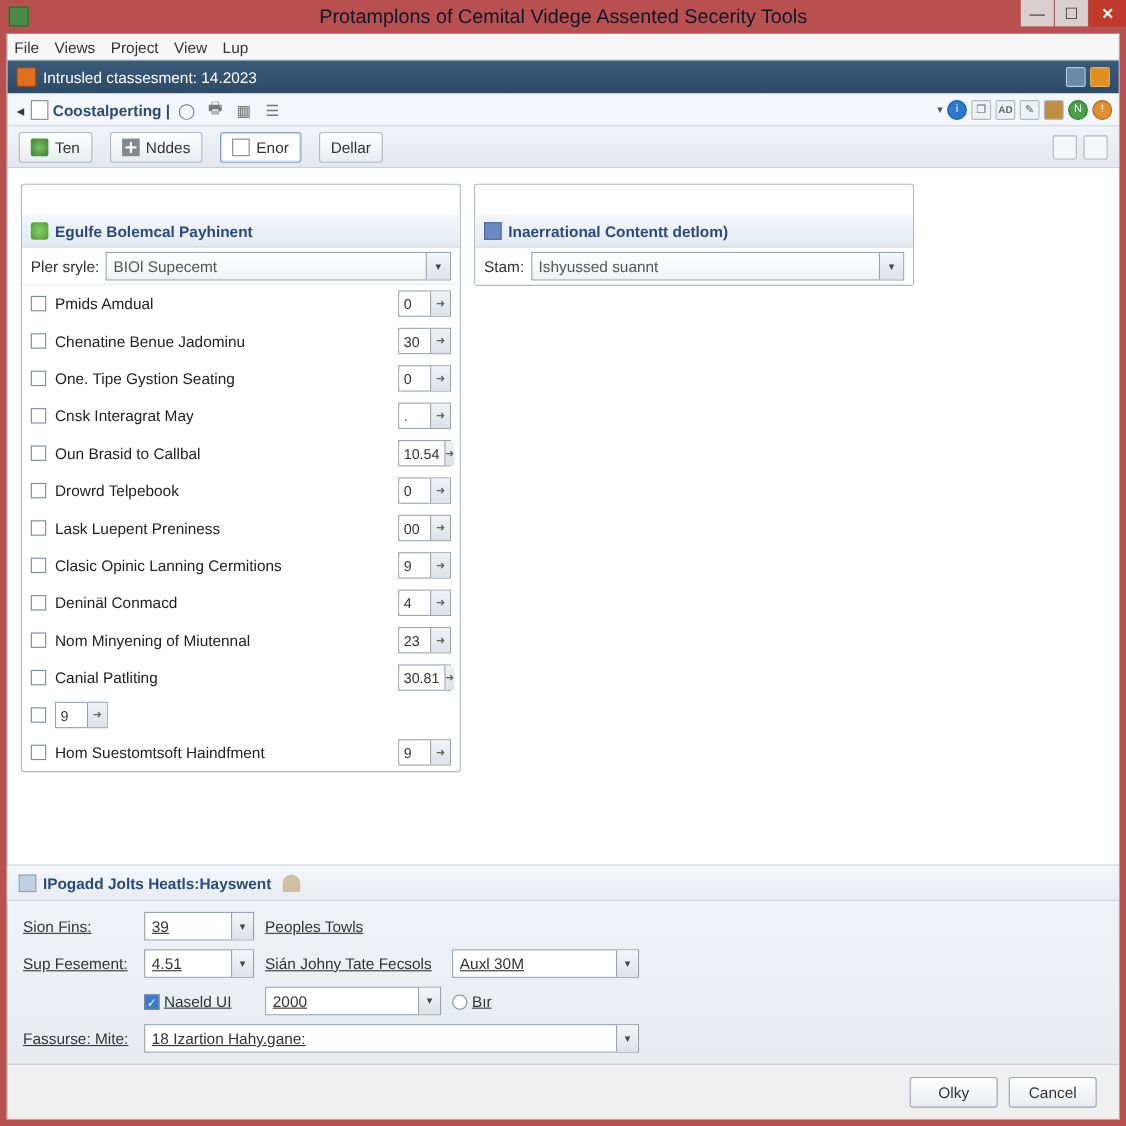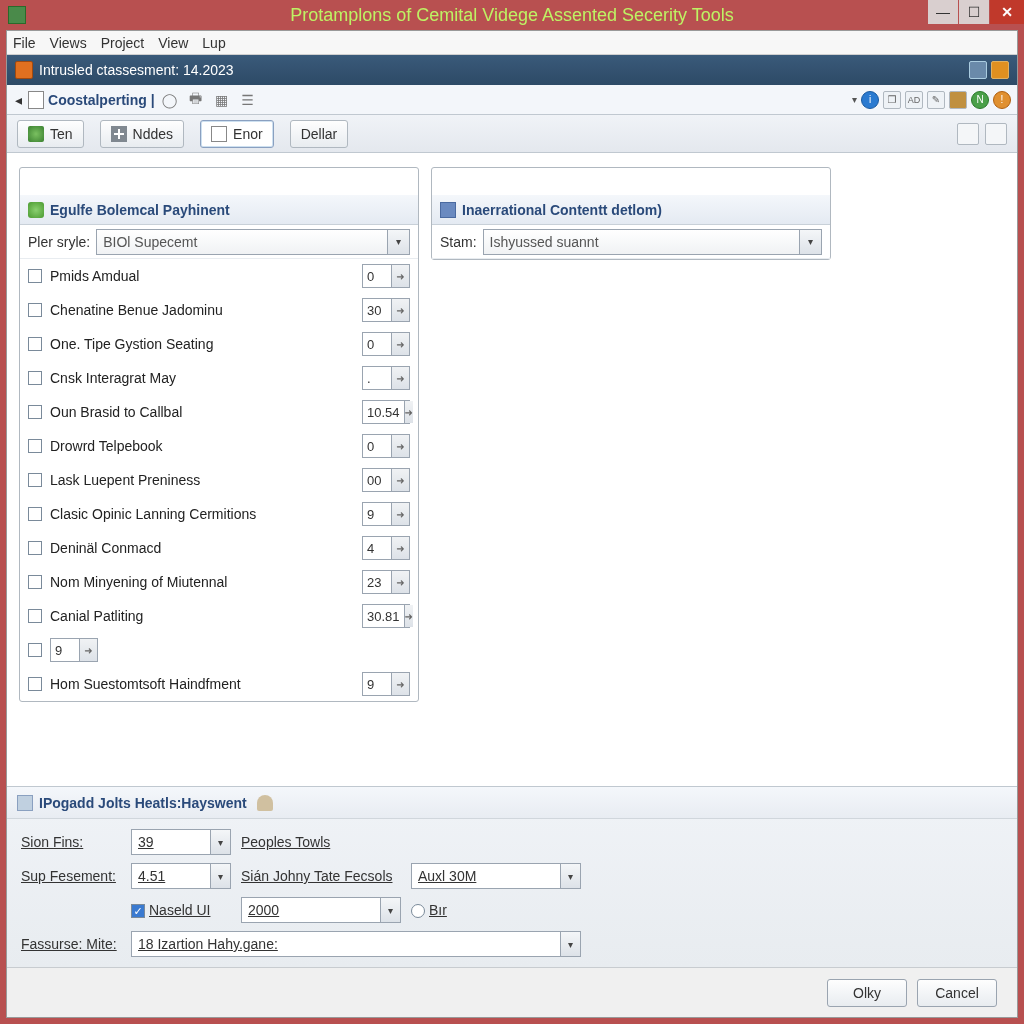--- a/index.html
+++ b/index.html
@@ -2,21 +2,21 @@
 <html><head>
 <meta charset="utf-8">
 <style>
 * { box-sizing: border-box; margin: 0; padding: 0; font-family: "Segoe UI", Tahoma, sans-serif; }
 html, body { width: 1024px; height: 1024px; overflow: hidden; }
 body { background: #b85050; display: flex; flex-direction: column; }
 
 
 .titlebar { height: 30px; background: #b85050; display: flex; align-items: center; position: relative; }
 .titlebar .appicon { width: 18px; height: 18px; margin: 0 8px; background: #4a8a4a; border: 1px solid #2a6a2a; }
-.titlebar .title { position: absolute; left: 0; right: 0; text-align: center; color: #bef264; font-size: 18px; pointer-events: none; }
+.titlebar .title { position: absolute; left: 0; right: 0; text-align: center; color: #0f172a; font-size: 18px; pointer-events: none; }
 .titlebar .winbtns { position: absolute; right: 0; top: 0; display: flex; }
 .titlebar .winbtn { width: 30px; height: 24px; display: flex; align-items: center; justify-content: center; font-size: 14px; color: #333; background: #d9cfcf; margin-left: 1px; }
 .titlebar .winbtn.close { background: #c0392b; color: #fff; font-weight: bold; width: 34px; }
 
 
 .client { flex: 1; background: #fff; border: 1px solid #999; margin: 0 6px 6px 6px; display: flex; flex-direction: column; }
 
 
 .menubar { height: 24px; display: flex; align-items: center; padding: 0 6px; gap: 14px; font-size: 14px; color: #333; background: #f7f7f7; border-bottom: 1px solid #d0d0d0; }
 .menubar span { cursor: default; }
@@ -137,21 +137,21 @@
     <span class="docicon"></span>
     <span class="crumb">Coostalperting |</span>
     <span class="iconbtn">◯</span>
     <span class="iconbtn">🖶</span>
     <span class="iconbtn">▦</span>
     <span class="iconbtn">☰</span>
     <div class="rightgroup">
       <span class="drop">▾</span>
       <span class="mini info">i</span>
       <span class="mini">❐</span>
-      <span class="mini" style="font-size:9px;">AD</span>
+      <span class="mini" style="font-size:9px;font-weight:bold;">AD</span>
       <span class="mini">✎</span>
       <span class="mini folder"></span>
       <span class="mini green">N</span>
       <span class="mini orange">!</span>
     </div>
   </div>
 
   <div class="tabbar">
     <div class="tabbtn">
         <span class="ticon green"></span>

